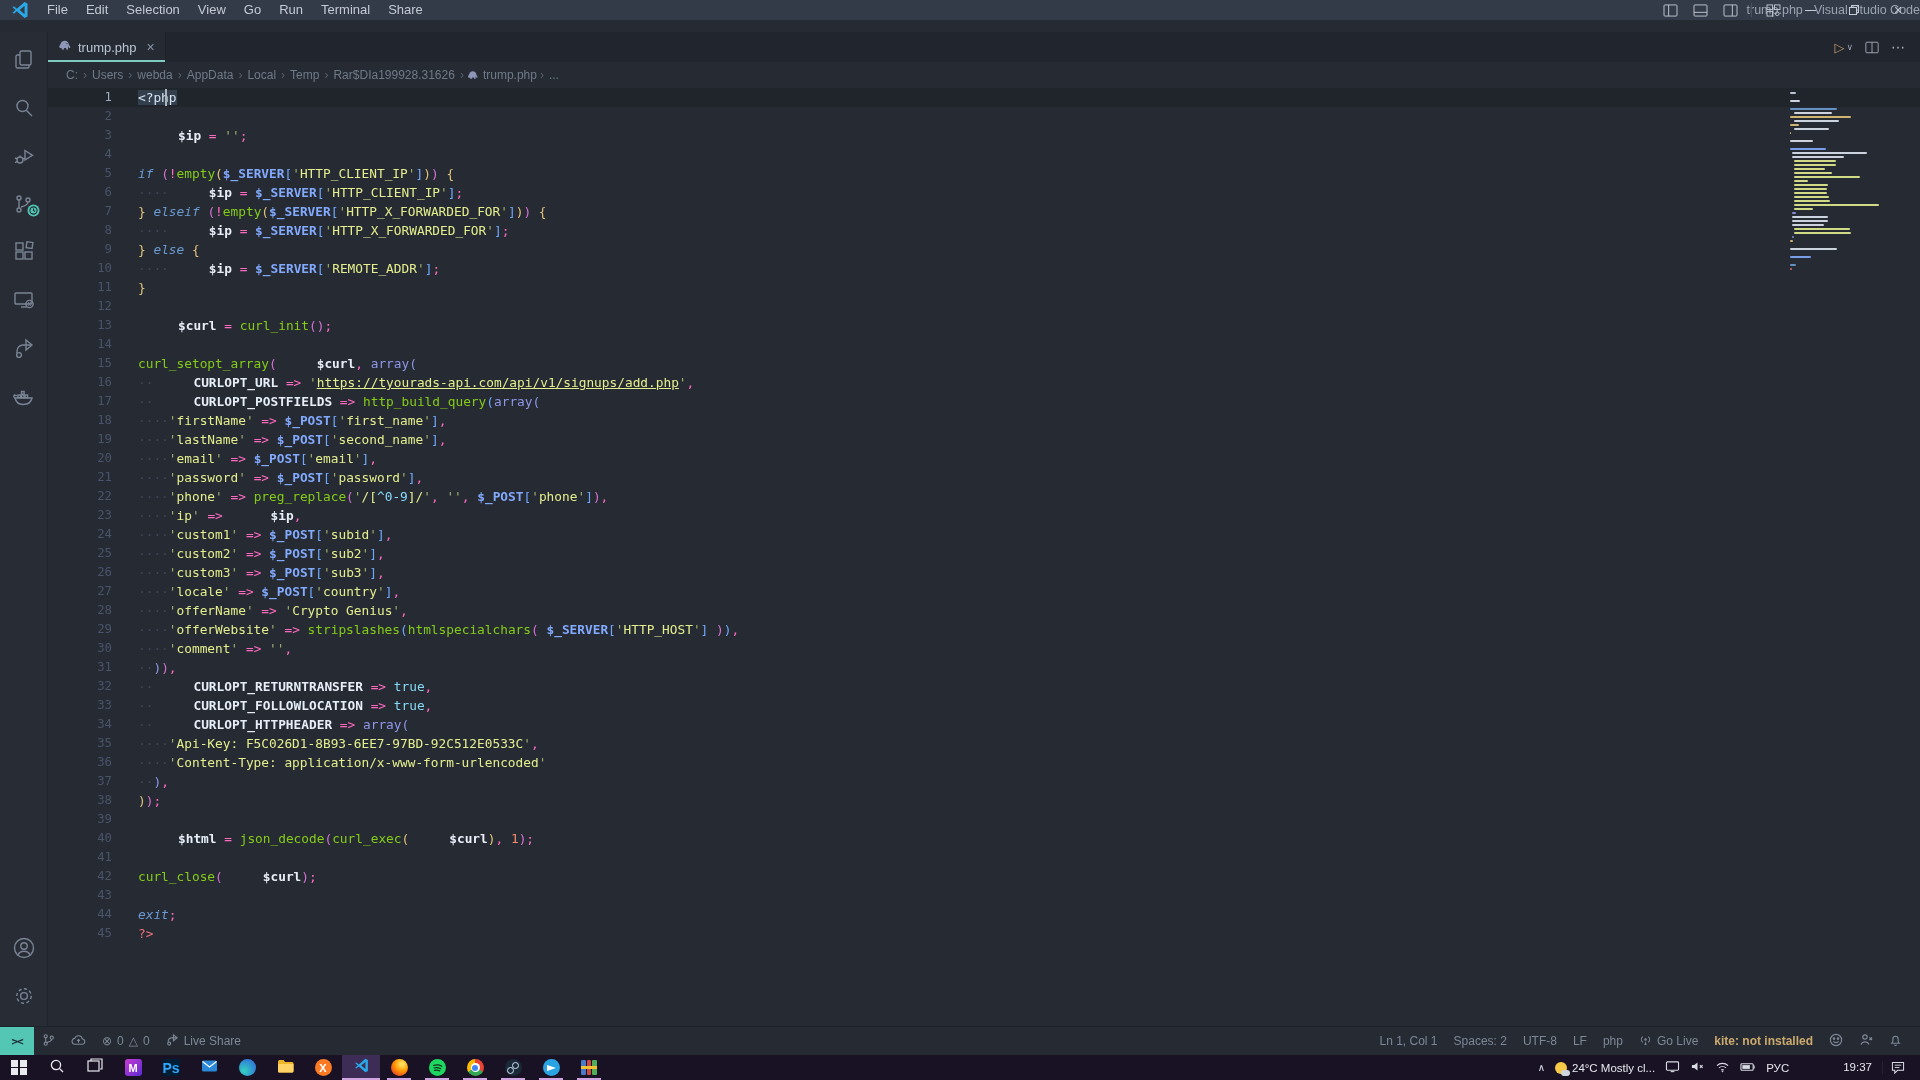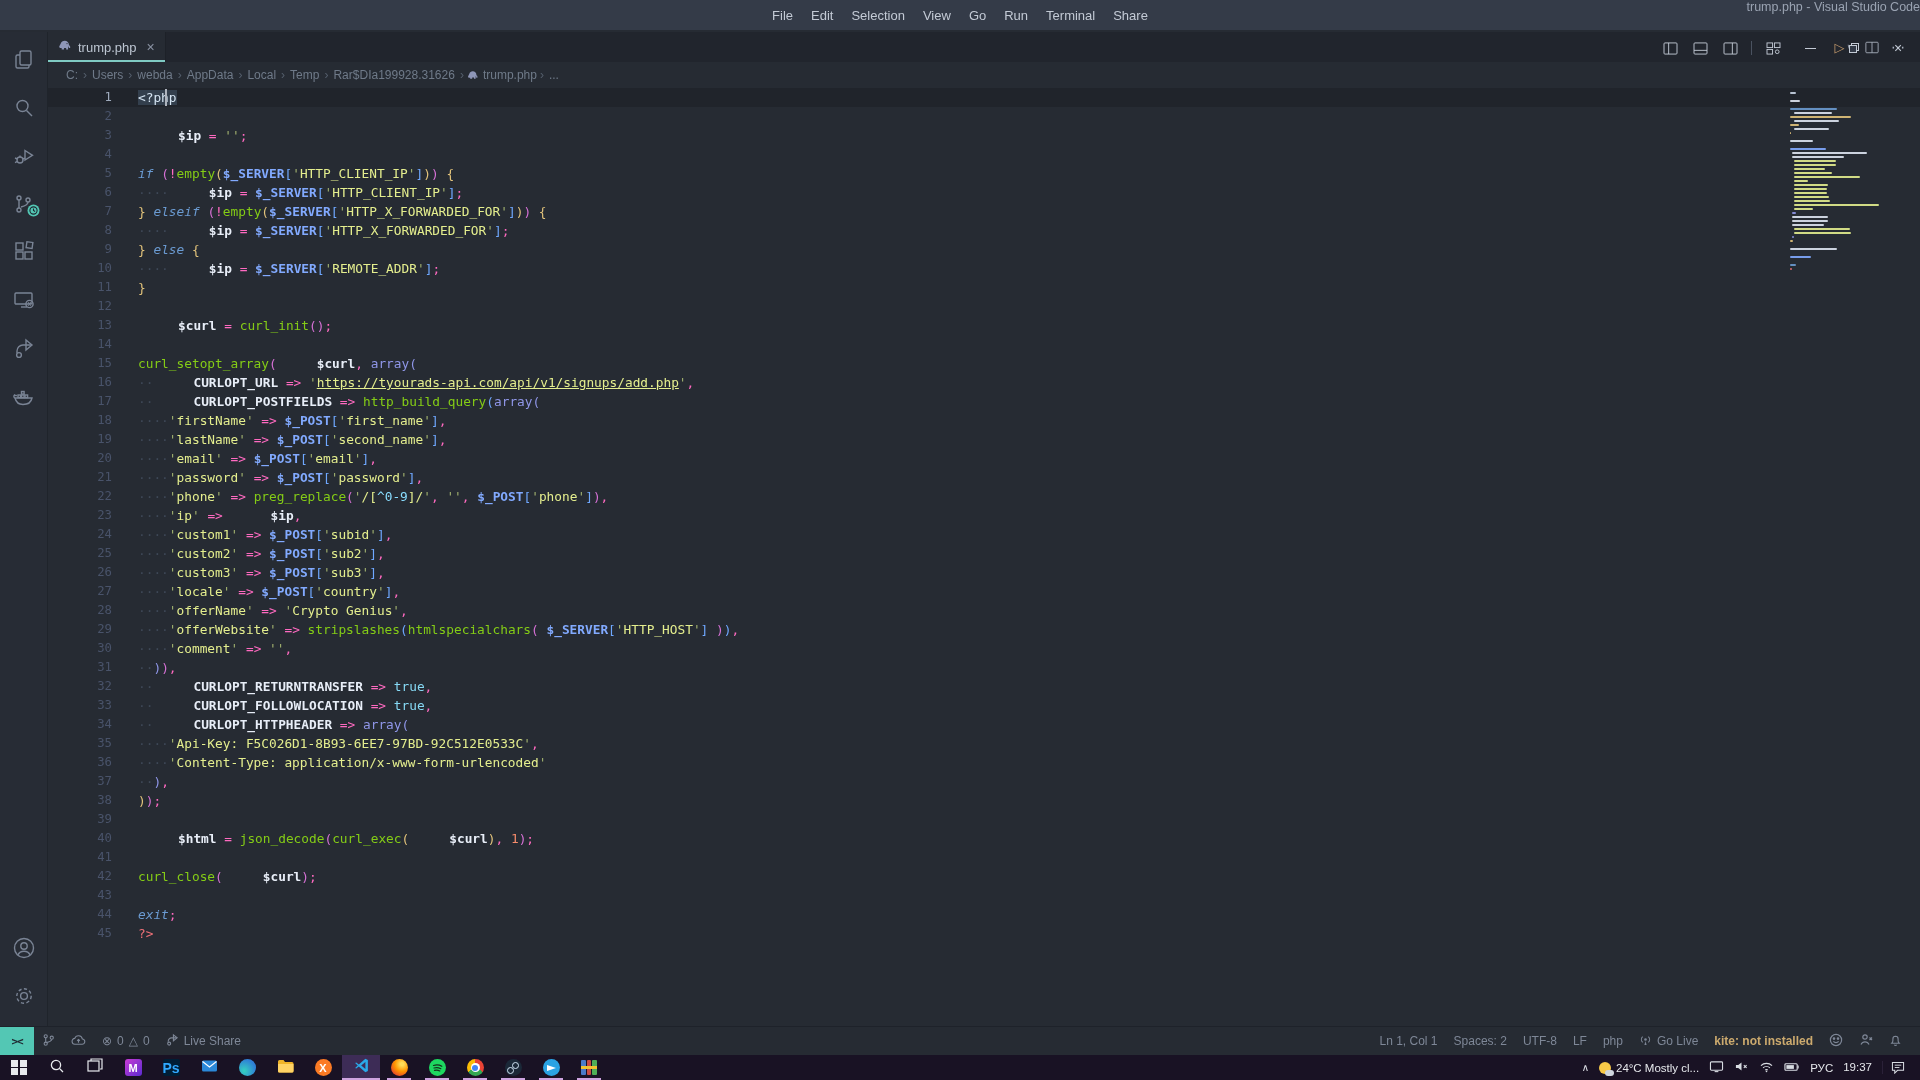--- a/index.html
+++ b/index.html
@@ -1,22 +1,22 @@
 <!DOCTYPE html>
 <html><head>
 <meta charset="utf-8">
 <style>
   * { margin:0; padding:0; box-sizing:border-box; }
   html,body { width:1920px; height:1080px; background:#262b33; overflow:hidden;
     font-family:"Liberation Sans", sans-serif; }
   .screen { position:relative; width:1920px; height:1080px; }
 
   
-  .titlebar { position:absolute; top:0; left:0; right:0; height:30px; background:#343b48;
-    display:flex; align-items:center; color:#c3cad5; font-size:13px; z-index:5;flex-direction:column;}
+  .titlebar { position:absolute; top:0; left:0; right:0; height:20px; background:#343b48;
+    display:flex; align-items:center; color:#c3cad5; font-size:13px; z-index:5;}
   .vscode-logo { width:20px; height:20px; margin:0 8px 0 10px; }
   .menu-item { padding:0 9px; height:32px; line-height:32px; cursor:default; color:#c3cad5;}
   .win-title { position:absolute; left:0; right:0; text-align:right; font-size:12.5px;
     color:#9aa3b2; pointer-events:none;padding-left:17px; }
   .tb-right { margin-left:auto; display:flex; align-items:center; height:32px; z-index:2;}
   .layout-ic { width:30px; height:32px; display:flex; align-items:center; justify-content:center; }
   .tb-sep { width:1px; height:14px; background:#4a5260; margin:0 6px; }
   .win-btn { width:44px; height:32px; display:flex; align-items:center; justify-content:center;
     color:#c3cad5; font-size:14px; }
   .minim { width:11px; height:1px; background:#c3cad5; display:block;}
@@ -114,21 +114,21 @@
     right:7px; height:2px; background:#cfa4e0; }
   .tb-cell.active::after { left:0; right:0; }
   .tray { margin-left:auto; display:flex; align-items:center; gap:10px; padding-right:8px;
     color:#e6e8ec; font-size:11.5px; }
   .tray-chev { font-size:10px; color:#dfe2e8; }
   .weather { display:flex; align-items:center; gap:5px; white-space:nowrap;}
   .sun { width:12px; height:12px; border-radius:50%; background:#f7c948; position:relative;}
   .sun::after { content:""; position:absolute; right:-3px; bottom:-2px; width:9px; height:6px;
     border-radius:4px; background:#cfd6de;}
   .tray-ic svg { stroke:#d8dce2; fill:none; stroke-width:1.2; }
-  .tray-time { text-align:center; line-height:1.1;}
+  .tray-time { text-align:center; line-height:1.1;margin-left:44px;}
   .notif-corner { width:30px; display:flex; align-items:center; justify-content:center;
     border-left:1px solid #2a2138;}
 
   
   .win-logo { display:grid; grid-template-columns:7px 7px; grid-template-rows:7px 7px; gap:1.5px;}
   .win-logo i { background:#e8eaee; display:block;}
 
   .m-app { width:17px; height:17px; border-radius:3px; background:linear-gradient(135deg,#c93bd4,#5b2bd0);
     color:#fff; font-size:11px; font-weight:bold; display:flex; align-items:center; justify-content:center;}
   .ps-app { width:17px; height:17px; border-radius:2px; background:#001e36; color:#31a8ff;

